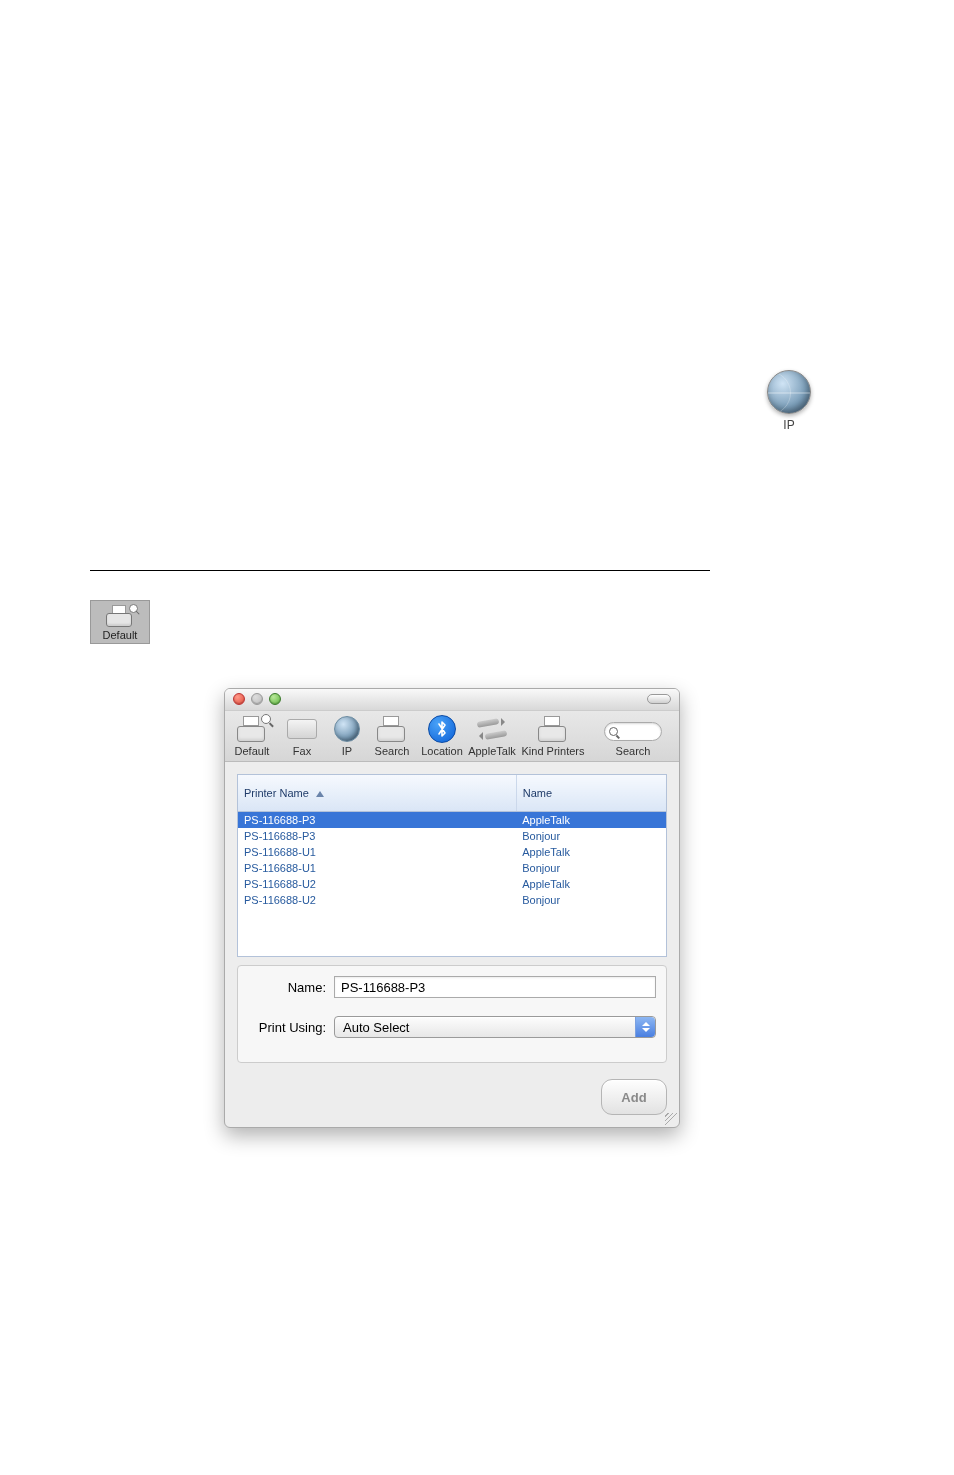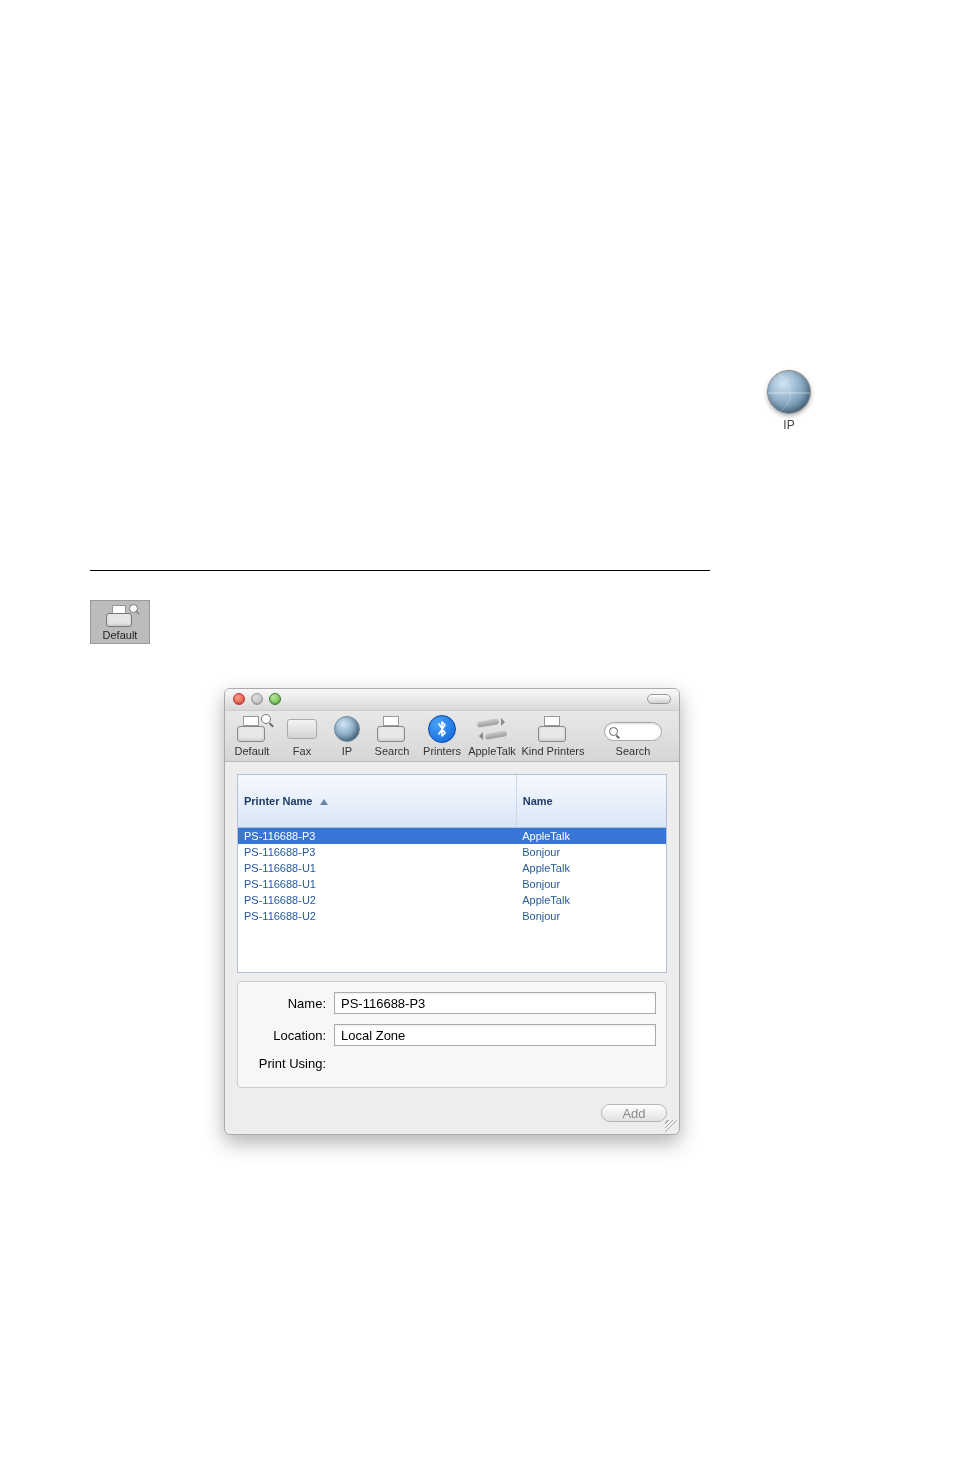--- a/index.html
+++ b/index.html
@@ -210,22 +210,22 @@
   }
   table.list {
     width: 100%;
     border-collapse: collapse;
     font-size: 11px;
   }
   table.list th {
     background: linear-gradient(#f6f9fe, #dae6f6);
     color: #1f3b69;
     text-align: left;
-    padding: 20px 6px;
-    font-weight: bold;
+    padding: 12px 6px;
+    font-weight: normal;
     border-bottom: 1px solid #b3c2d9;
   }
   table.list th:first-child { width: 65%; border-right:1px solid #cbd8eb; }
   .sort-tri {
     display:inline-block; width:0; height:0;
     border-left:4px solid transparent; border-right:4px solid transparent;
     border-bottom:6px solid #6a84aa; margin-left:4px; vertical-align:middle;
   }
   table.list td {
     padding: 2px 6px;
@@ -239,21 +239,21 @@
 
   
   .form {
     margin: 0 12px 10px;
     border: 1px solid #ccc;
     border-radius: 4px;
     background: #f7f7f7;
     padding: 10px 10px 6px;
   }
   .row {
-    display: flex; align-items: center; margin-bottom: 10px;
+    display: flex; align-items: center; margin-bottom: 18px;
   }
   .row .label {
     width: 86px; text-align: right; padding-right: 8px;
     font-size: 13px; color: #000;
   }
   .textfield {
     flex: 1;
     height: 22px;
     border: 1px solid #aaa;
     background: #fff;
@@ -299,28 +299,29 @@
   .spinner span {
     position:absolute; left:50%; top:50%; width:1.5px; height:4px;
     background:#888; transform-origin: center -3px;
   }
 
   .footer {
     display:flex; justify-content:flex-end;
     padding: 6px 12px 12px;
   }
   .btn {
-    min-width: 66px; height: 18px;
+    min-width: 66px; height: 36px;
     border: 1px solid #b5b5b5;
     border-radius: 11px;
     background: linear-gradient(#fefefe,#e2e2e2);
     color: #8a8a8a;
     font-size: 13px;
     display:flex; align-items:center; justify-content:center;
     box-shadow: 0 1px 0 #fff inset;
+    font-weight: bold;
   }
   .resize {
     position:absolute; right:2px; bottom:2px;
     width:12px; height:12px;
     background:
       linear-gradient(135deg, transparent 0 2px, #aaa 2px 3px, transparent 3px 5px, #aaa 5px 6px, transparent 6px 8px, #aaa 8px 9px, transparent 9px);
   }
 </style>
 </head>
 <body>
@@ -385,21 +386,21 @@
       <span>Search</span>
     </div>
     <div class="tb-item">
       <div class="tb-icon">
         <div class="ico-bt">
           <svg width="12" height="18" viewBox="0 0 12 18">
               <path d="M3 4 L9 13 L6 16 L6 2 L9 5 L3 14" stroke="#fff" stroke-width="1.6" fill="none" stroke-linejoin="round" stroke-linecap="round"></path>
             </svg>
         </div>
       </div>
-      <span>Printers</span>
+      <span>Location</span>
     </div>
     <div class="tb-item">
       <div class="tb-icon">
           <div class="ico-at">
             <span class="ah r"></span>
             <span class="ah l"></span>
           </div>
         </div>
       <span>AppleTalk</span>
     </div>
@@ -474,27 +475,25 @@
   </div>
 
   <div class="form">
     <div class="row">
       <div class="label">Name:</div>
       <div class="textfield">
         <span>PS-116688-P3</span>
       </div>
     </div>
     <div class="row">
-      <div class="label">Location:</div>
-      <div class="textfield">
-        <span>Local Zone</span>
+      <div class="label">Print Using:</div>
+      <div class="popup">
+        <span>Auto Select</span>
+        <div class="cap"></div>
       </div>
-    </div>
-    <div class="row">
-      <div class="label">Print Using:</div>
     </div>
   </div>
 
   <div class="footer">
     <div class="btn">
       <span>Add</span>
     </div>
   </div>
 
   <div class="resize"></div>

